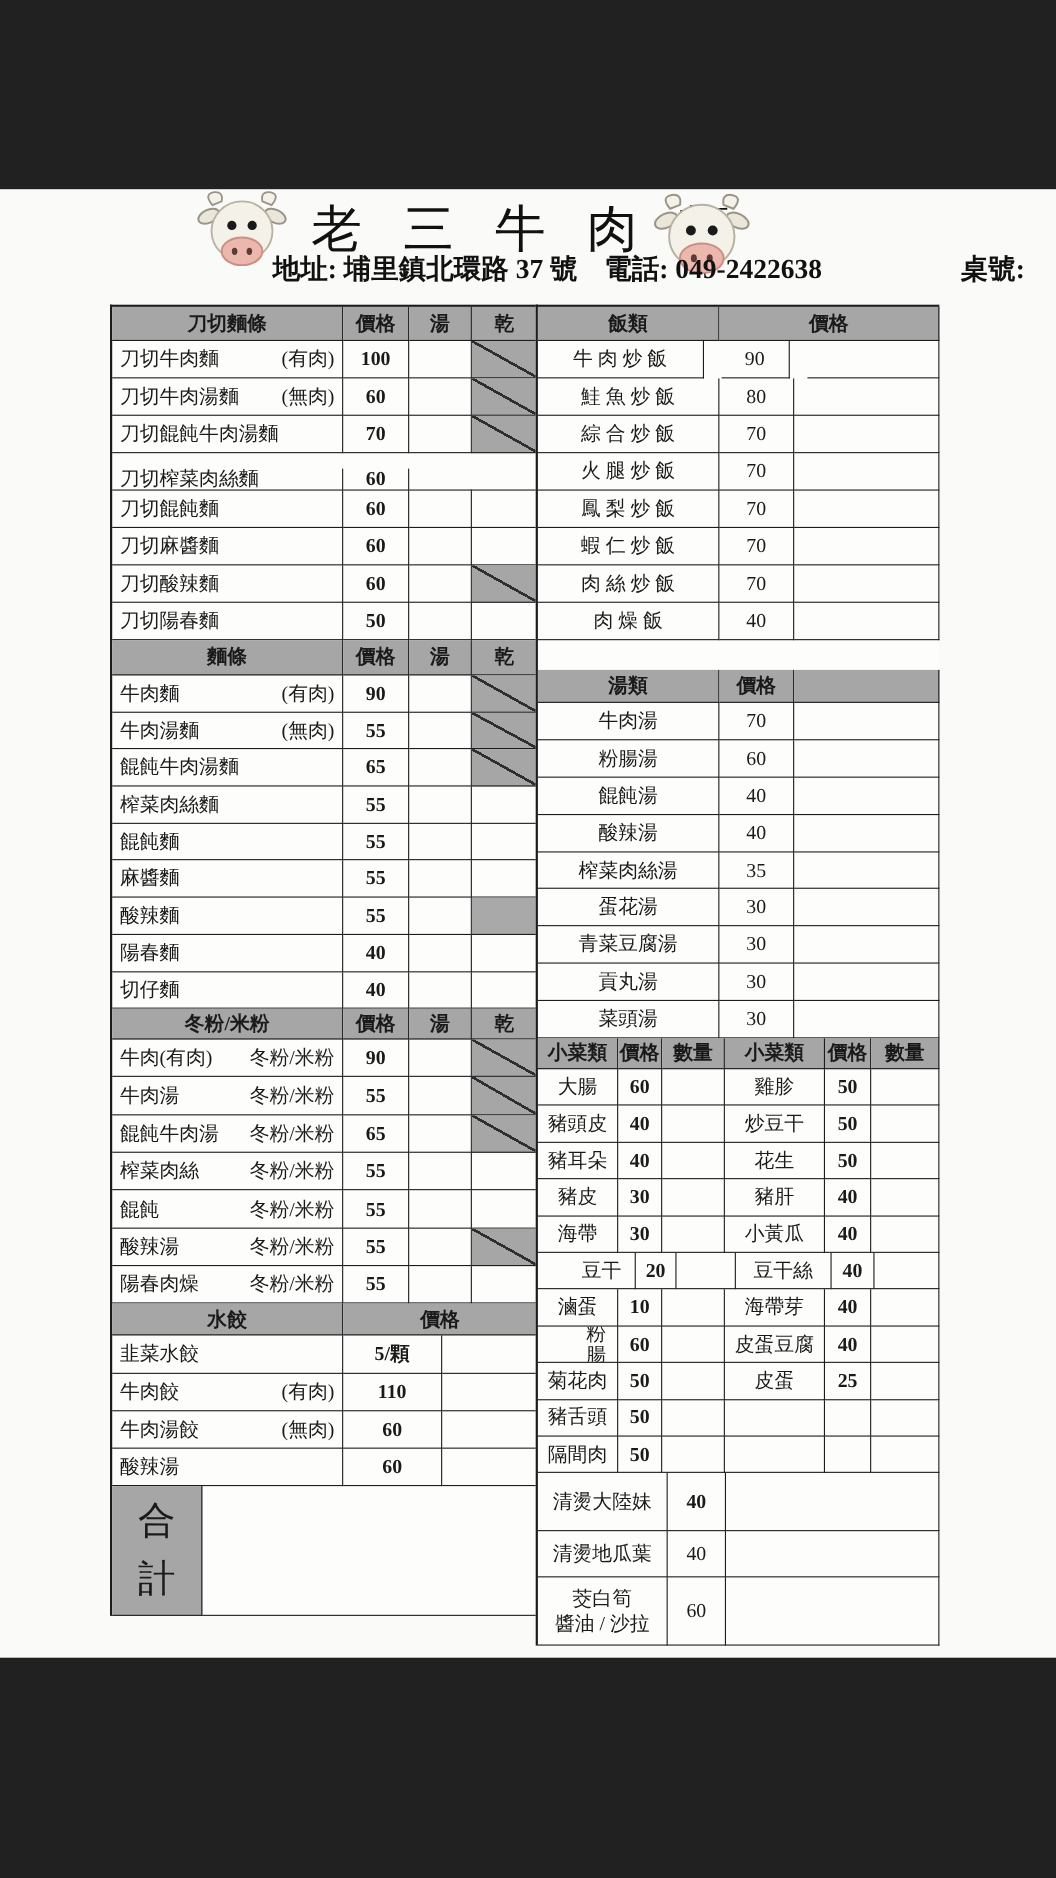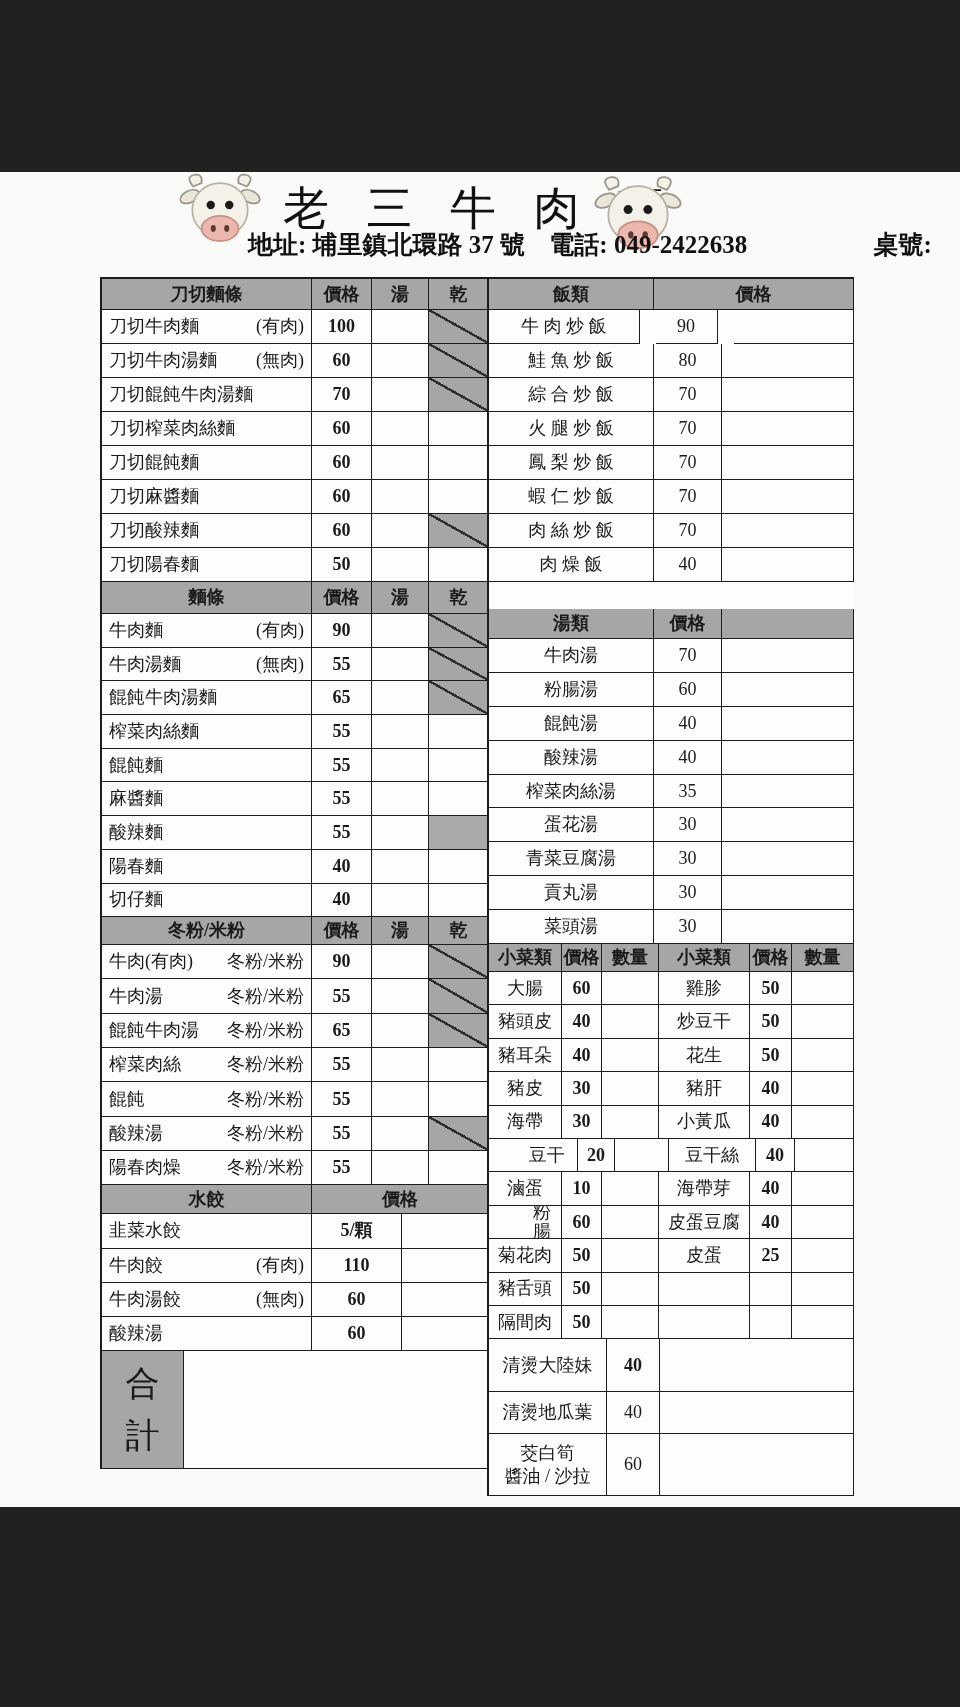--- a/index.html
+++ b/index.html
@@ -103,21 +103,21 @@
       </div>
       <div class="row" style="height: 34px;">
         <div class="cell namecell" style="width: 210px;">
           <span>刀切餛飩牛肉湯麵</span>
           <span></span>
         </div>
         <div class="cell center bold" style="width: 60px;">70</div>
         <div class="cell " style="width: 57px;"></div>
         <div class="cell mark-diag" style="width: 60px;"></div>
       </div>
-      <div class="row" style="height: 34px;">
+      <div class="row" style="height: 34px; align-items: flex-end;">
         <div class="cell namecell" style="width: 210px;">
           <span>刀切榨菜肉絲麵</span>
           <span></span>
         </div>
         <div class="cell center bold" style="width: 60px;">60</div>
         <div class="cell " style="width: 57px;"></div>
         <div class="cell " style="width: 60px;"></div>
       </div>
       <div class="row" style="height: 34px;">
         <div class="cell namecell" style="width: 210px;">

